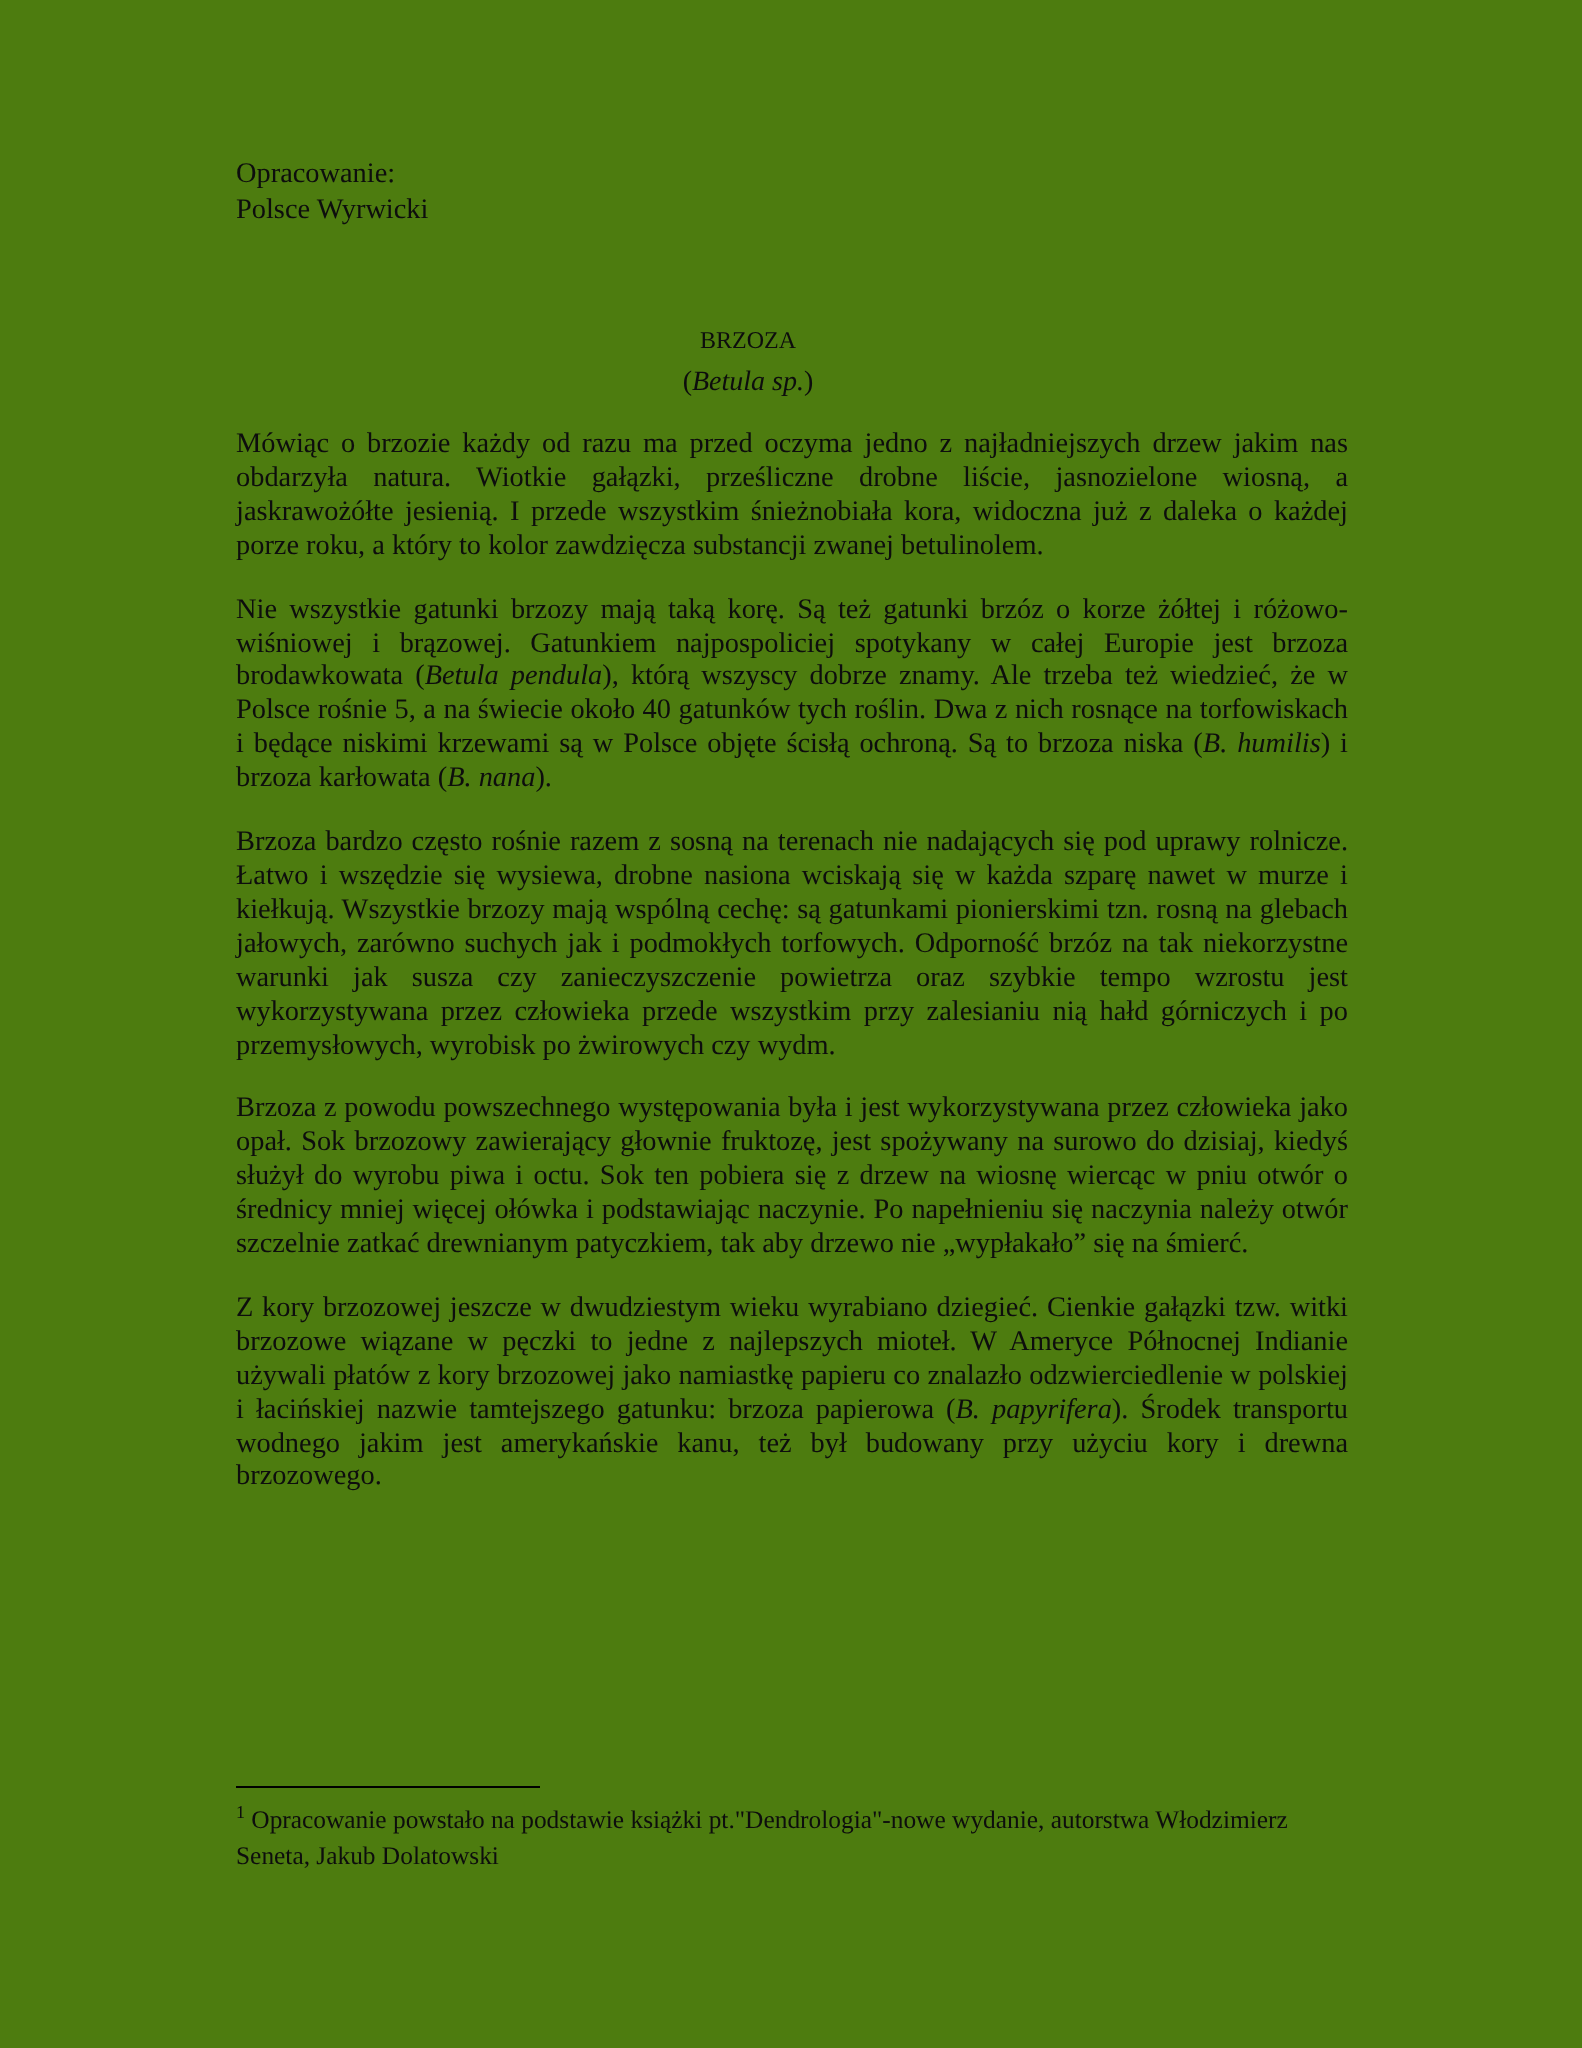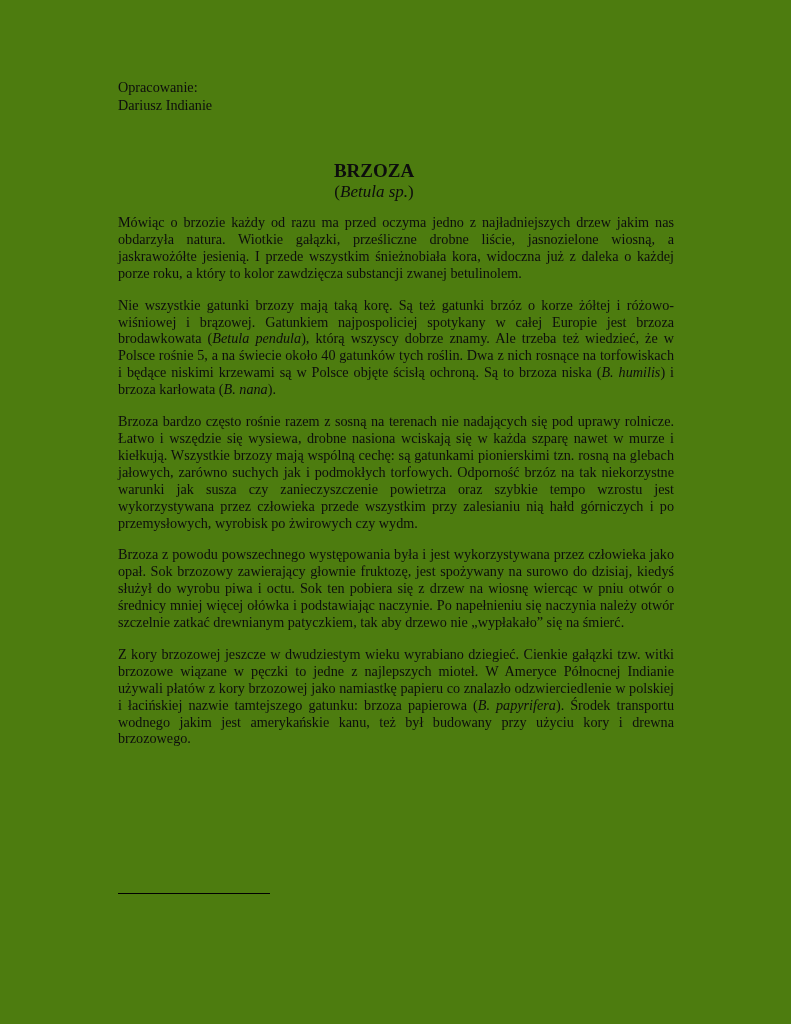--- a/index.html
+++ b/index.html
@@ -28,26 +28,26 @@
     font-size: 9px;
     vertical-align: super;
     line-height: 0;
   }
   .centered-block {
     padding-right: 44px; 
     text-align: center;
   }
   .doc-title {
     margin: 45px 0 0 0;
-    font-size: 19px;
-    font-weight: bold;
+    font-size: 12px;
+    font-weight: normal;
     line-height: 23px;
   }
   .doc-subtitle {
-    font-size: 17px;
+    font-size: 14px;
     line-height: 20px;
   }
   .paragraphs {
     margin-top: 12px;
   }
   .body-par {
     margin: 0 0 15px 0;
     font-size: 14.2px;
     line-height: 16.9px;
     text-align: justify;
@@ -72,34 +72,35 @@
   }
 </style>
 </head>
 <body>
 
 <div class="page">
   <div class="content">
 
     <div class="header-block">
       <div class="header-line">Opracowanie:</div>
-      <div class="header-line">Dariusz Indianie</div>
+      <div class="header-line">Polsce Wyrwicki</div>
     </div>
 
     <div class="centered-block">
       <h1 class="doc-title">BRZOZA</h1>
       <div class="doc-subtitle"><span>(</span><span class="it">Betula sp.</span><span>)</span></div>
     </div>
 
     <div class="paragraphs">
       <p class="body-par"><span>Mówiąc o brzozie każdy od razu ma przed oczyma jedno z najładniejszych drzew jakim nas obdarzyła natura. Wiotkie gałązki, prześliczne drobne liście, jasnozielone wiosną, a jaskrawożółte jesienią. I przede wszystkim śnieżnobiała kora, widoczna już z daleka o każdej porze roku, a który to kolor zawdzięcza substancji zwanej betulinolem.</span></p>
       <p class="body-par"><span>Nie wszystkie gatunki brzozy mają taką korę. Są też gatunki brzóz o korze żółtej i różowo-wiśniowej i brązowej. Gatunkiem najpospoliciej spotykany w całej Europie jest brzoza brodawkowata (</span><span class="it">Betula pendula</span><span>), którą wszyscy dobrze znamy. Ale trzeba też wiedzieć, że w Polsce rośnie 5, a na świecie około 40 gatunków tych roślin. Dwa z nich rosnące na torfowiskach i będące niskimi krzewami są w Polsce objęte ścisłą ochroną. Są to brzoza niska (</span><span class="it">B. humilis</span><span>) i brzoza karłowata (</span><span class="it">B. nana</span><span>).</span></p>
       <p class="body-par"><span>Brzoza bardzo często rośnie razem z sosną na terenach nie nadających się pod uprawy rolnicze. Łatwo i wszędzie się wysiewa, drobne nasiona wciskają się w każda szparę nawet w murze i kiełkują. Wszystkie brzozy mają wspólną cechę: są gatunkami pionierskimi tzn. rosną na glebach jałowych, zarówno suchych jak i podmokłych torfowych. Odporność brzóz na tak niekorzystne warunki jak susza czy zanieczyszczenie powietrza oraz szybkie tempo wzrostu jest wykorzystywana przez człowieka przede wszystkim przy zalesianiu nią hałd górniczych i po przemysłowych, wyrobisk po żwirowych czy wydm.</span></p>
       <p class="body-par"><span>Brzoza z powodu powszechnego występowania była i jest wykorzystywana przez człowieka jako opał. Sok brzozowy zawierający głownie fruktozę, jest spożywany na surowo do dzisiaj, kiedyś służył do wyrobu piwa i octu. Sok ten pobiera się z drzew na wiosnę wiercąc w pniu otwór o średnicy mniej więcej ołówka i podstawiając naczynie. Po napełnieniu się naczynia należy otwór szczelnie zatkać drewnianym patyczkiem, tak aby drzewo nie „wypłakało” się na śmierć.</span></p>
       <p class="body-par"><span>Z kory brzozowej jeszcze w dwudziestym wieku wyrabiano dziegieć. Cienkie gałązki tzw. witki brzozowe wiązane w pęczki to jedne z najlepszych mioteł. W Ameryce Północnej Indianie używali płatów z kory brzozowej jako namiastkę papieru co znalazło odzwierciedlenie w polskiej i łacińskiej nazwie tamtejszego gatunku: brzoza papierowa (</span><span class="it">B. papyrifera</span><span>). Środek transportu wodnego jakim jest amerykańskie kanu, też był budowany przy użyciu kory i drewna brzozowego.</span></p>
     </div>
 
   </div>
 
   <div class="footnote-block">
     <div class="fn-sep"></div>
+    <div class="fn-text"><sup class="fn-ref">1</sup><span> Opracowanie powstało na podstawie książki pt."Dendrologia"-nowe wydanie, autorstwa Włodzimierz Seneta, Jakub Dolatowski</span></div>
   </div>
 </div>
 
 </body></html>

